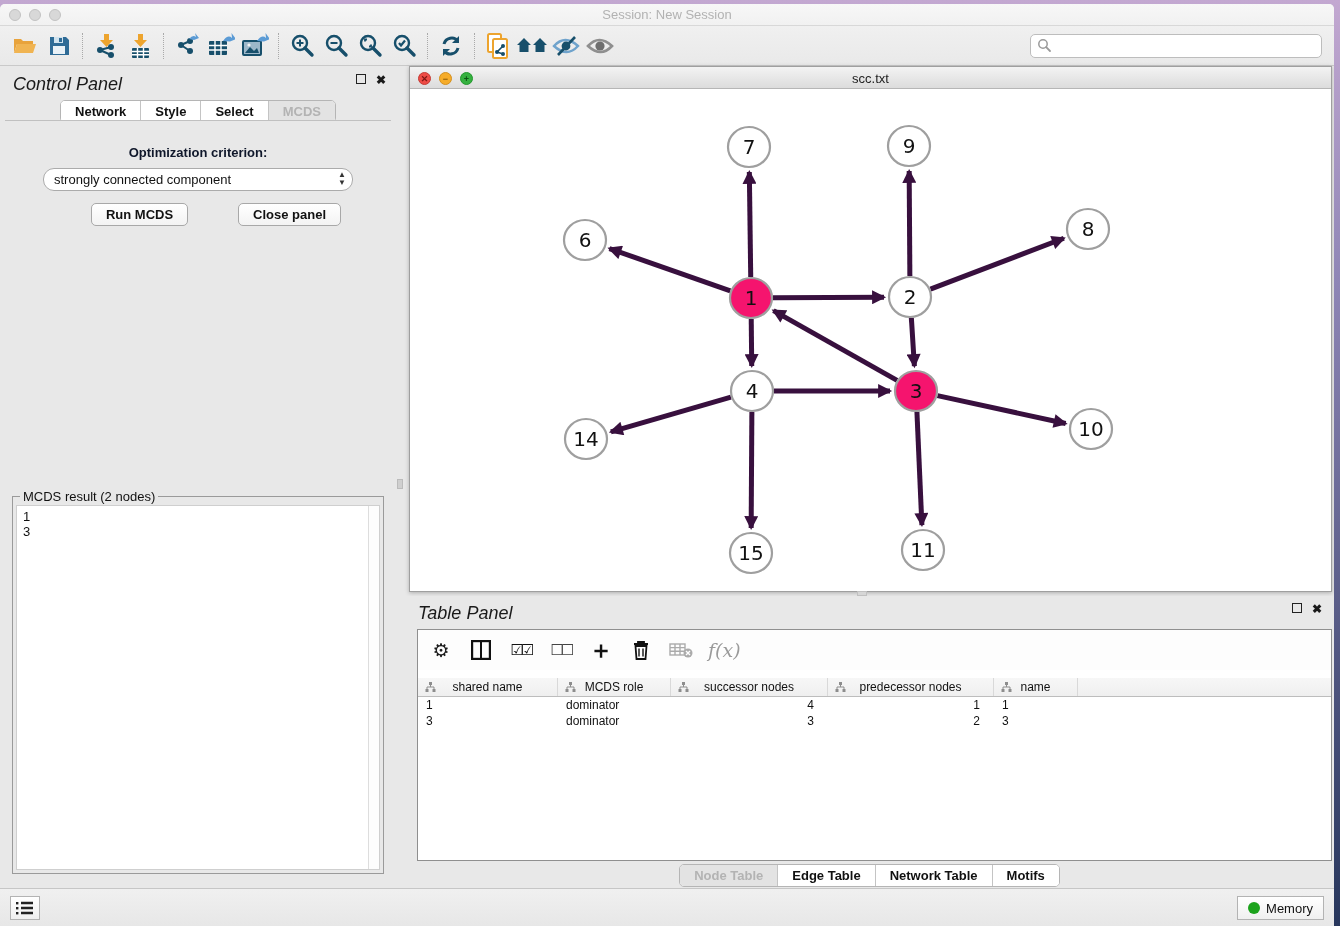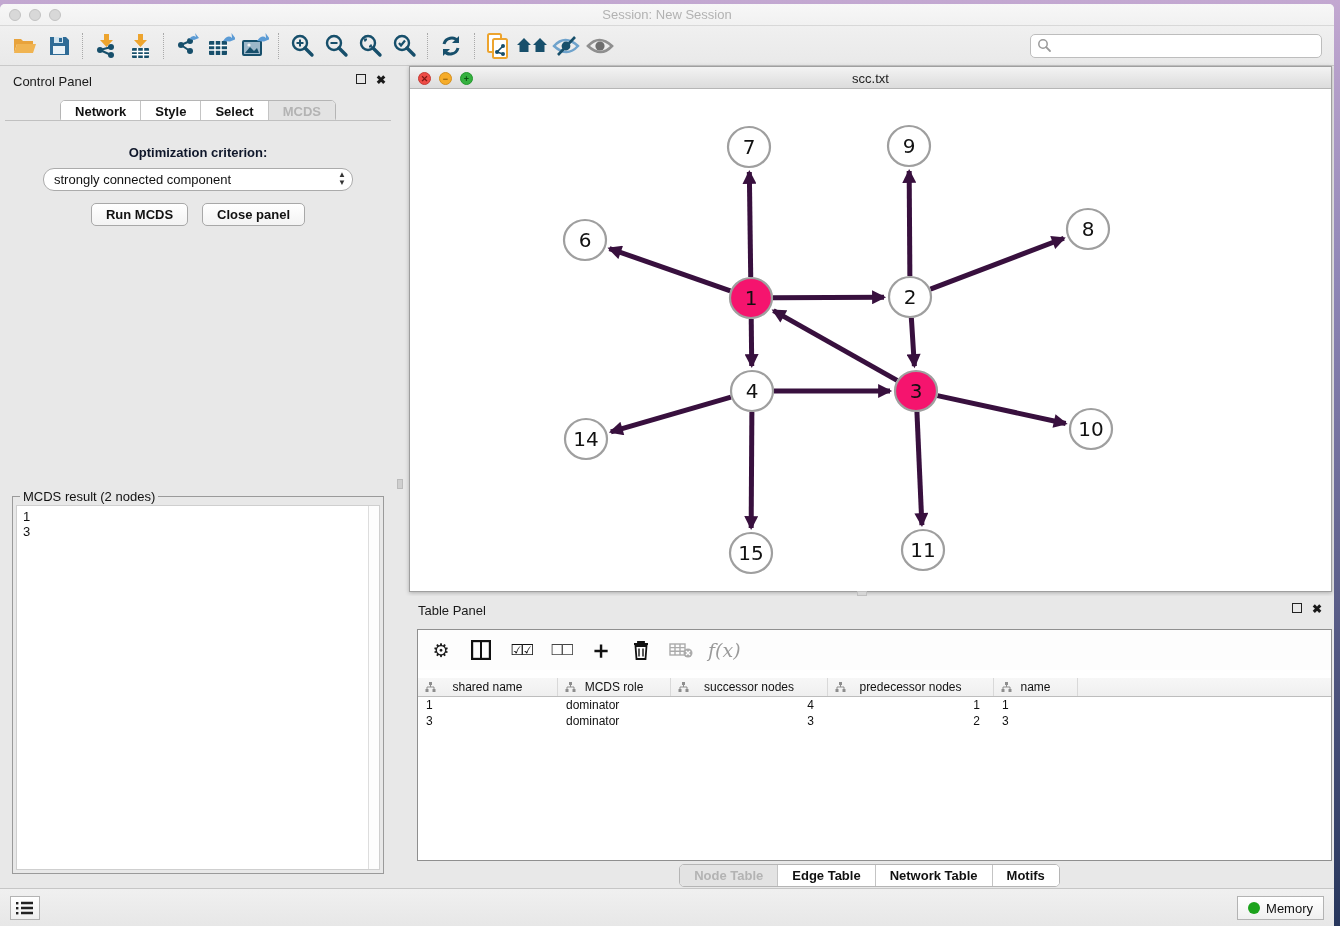--- a/index.html
+++ b/index.html
@@ -27,41 +27,41 @@
   .tb-sep { width:1px; height:26px; margin:0 6px; border-left:1px dotted #a9a9a9; }
   .tb-spacer{ flex:1; }
   .searchbox { position:relative; width:292px; height:24px; margin-right:12px;
     background:#fff; border:1px solid #bdbdbd; border-radius:5px;
     display:flex; align-items:center; padding-left:6px; }
   .searchbox input { border:none; outline:none; width:250px; font-size:12px; background:transparent; }
 
   
   .control-panel { position:absolute; left:0; top:63px; width:396px; height:822px; background:#e8e8e8; }
   .panel-head { position:absolute; left:0; top:0; width:100%; height:28px; }
-  .panel-title { position:absolute; left:13px; top:7px; font-size:13px; color:#1a1a1a; }
+  .panel-title { position:absolute; left:13px; top:7px; font-size:18px; color:#1a1a1a;font-style:italic; }
   .mini-btn { position:absolute; top:7px; font-size:12px; color:#1a1a1a; cursor:pointer; line-height:12px; }
   .float-glyph { width:10px; height:10px; border:1.5px solid #222; display:inline-block; }
   .tabs-row { position:absolute; top:33px; width:100%; display:flex; justify-content:center; }
   .seg-group { display:flex; border:1px solid #b5b5b5; border-radius:5px; overflow:hidden; background:#fff;align-items:flex-end; }
   .seg { padding:3px 14px; font-size:13px; font-weight:bold; color:#111; background:#fff;
     border-right:1px solid #c4c4c4; cursor:pointer; white-space:nowrap; }
   .seg:last-child { border-right:none; }
   .seg.active { background:#e3e3e3; color:#b3b3b3; }
   .cp-body { position:absolute; left:5px; top:53px; width:386px; height:766px;
     border-top:1px solid #c0c0c0; background:#e8e8e8; }
   .opt-label { margin-top:24px; text-align:center; font-size:13px; font-weight:bold; color:#0f172a; }
   .dropdown { position:relative; margin:8px auto 0; width:310px; height:23px; background:#fff;
     border:1px solid #ababab; border-radius:11px; font-size:13px; color:#111;
     display:flex; align-items:center; padding-left:10px; cursor:pointer; }
   .dd-arrows { position:absolute; right:6px; top:2px; display:flex; flex-direction:column; line-height:8px; }
   .dd-arrows span{ font-size:8px; color:#333; }
   .btn-row { margin-top:12px; display:flex; justify-content:center; gap:14px; }
   .push-btn { min-width:95px; height:23px; background:linear-gradient(#ffffff,#f3f3f3);
     border:1px solid #a8a8a8; border-radius:5px; font-size:13px; font-weight:bold; color:#111;
-    display:flex; align-items:center; justify-content:center; padding:0 14px; cursor:pointer; }
+    display:flex; align-items:center; justify-content:center; padding:0 14px; cursor:pointer;margin-left:36px; }
   .result-box { position:absolute; left:7px; top:375px; width:372px; height:378px;
     border:1px solid #9a9a9a; background:#e8e8e8; }
   .result-legend { position:absolute; left:7px; top:-8px; background:#e8e8e8; padding:0 3px;
     font-size:13px; color:#111; }
   .result-area { position:absolute; left:3px; top:8px; right:3px; bottom:3px; background:#fff;
     border:1px solid #cfcfcf; font-size:13px; color:#111; padding:3px 6px; white-space:pre-line; }
   .result-scroll { position:absolute; right:4px; top:9px; width:11px; bottom:4px;
     background:#fdfdfd; border-left:1px solid #ddd; }
 
   

